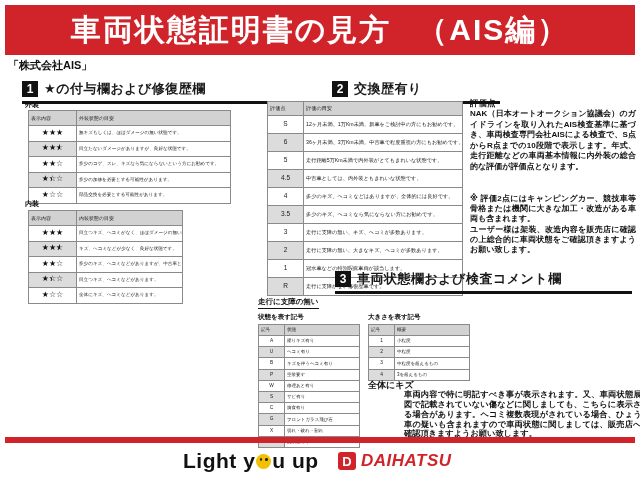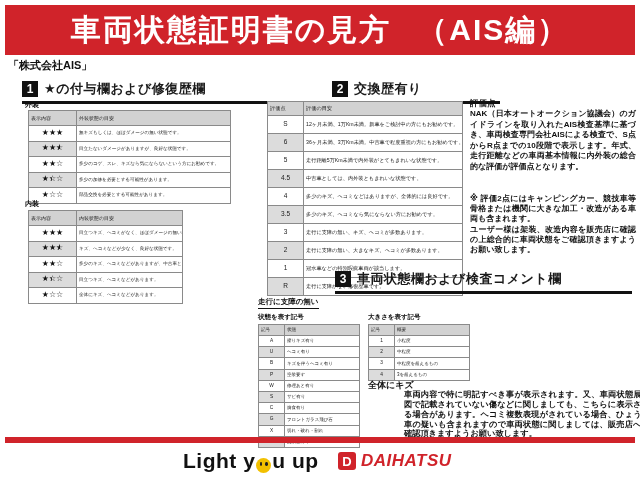--- a/index.html
+++ b/index.html
@@ -46,21 +46,21 @@
   .ul{border-bottom:1.5px solid #111;padding-bottom:1px;}
 
   .explain{font-size:8px;font-weight:bold;line-height:1.32;text-align:justify;color:#111;}
   .explain .hd{font-size:8.5px;}
   .note{font-size:8px;font-weight:bold;line-height:1.28;text-align:justify;white-space:pre-wrap;color:#111;}
   .cmt-title{font-size:9px;font-weight:bold;color:#111;}
   .cmt-body{font-size:8.2px;font-weight:bold;line-height:1.2;text-align:justify;color:#111;margin-left:36px;}
 
   
   .stripe{left:5px;top:437px;width:630px;height:6px;background:#d0232a;}
-  .slogan{left:183px;top:449px;display:flex;align-items:flex-end;font-weight:bold;
+  .slogan{left:183px;top:449px;display:flex;align-items:center;font-weight:bold;
           font-size:21px;color:#111;letter-spacing:0.5px;}
   .smiley{width:15px;height:15px;border-radius:50%;background:#f2c000;display:inline-block;
           position:relative;margin:0 1px;}
   .smiley i{position:absolute;width:2.5px;height:3.5px;background:#222;border-radius:50%;top:4px;}
   .smiley i.l{left:3.5px;} .smiley i.r{right:3.5px;}
   .brand{left:338px;top:451px;display:flex;align-items:center;gap:5px;}
   .dmark{width:18px;height:18px;background:#d0232a;border-radius:3px;color:#fff;font-weight:bold;
          font-size:13px;display:flex;align-items:center;justify-content:center;}
   .dword{color:#d0232a;font-weight:bold;font-size:17px;letter-spacing:0.5px;font-style:italic;}
 </style>

